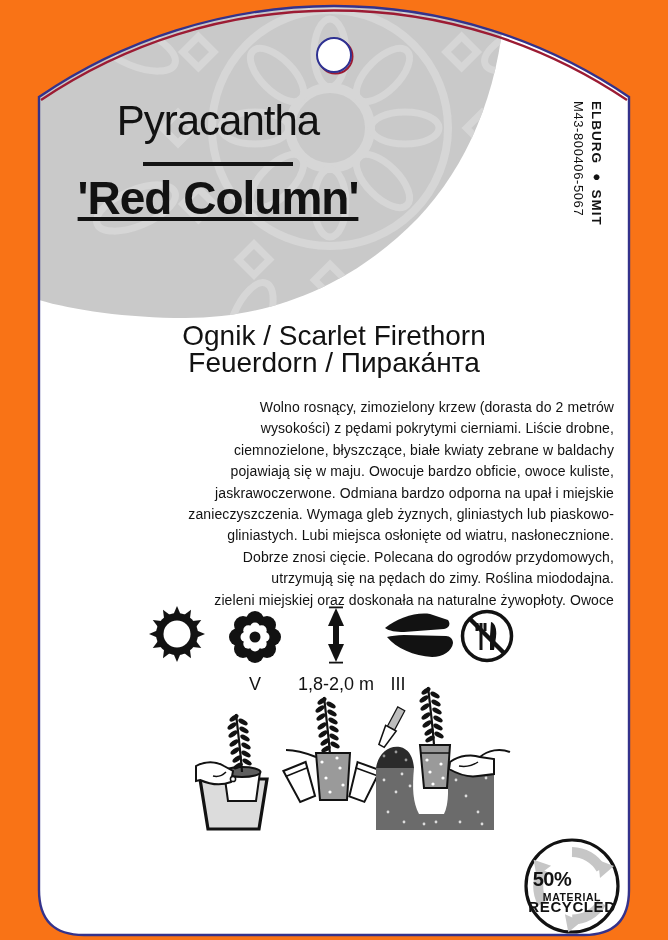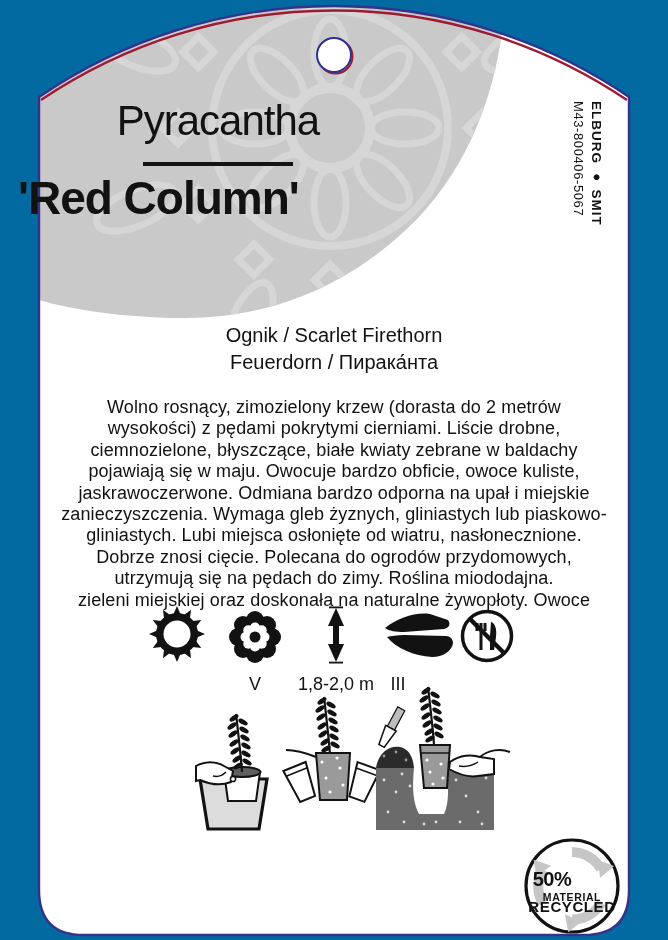--- a/index.html
+++ b/index.html
@@ -1,25 +1,25 @@
 <!DOCTYPE html>
 <html><head>
 <meta charset="utf-8">
 <style>
   html,body{margin:0;padding:0;background:#fff;}
-  .page{position:relative;width:668px;height:940px;background:#0369a1;overflow:hidden;
+  .page{position:relative;width:668px;height:940px;background:#f97316;overflow:hidden;
         font-family:"Liberation Sans",sans-serif;color:#121212;}
   .abs{position:absolute;}
   svg{display:block;}
   .titleblock{left:18px;top:98px;width:400px;text-align:center;}
   .genus{font-size:42px;font-weight:400;letter-spacing:-1px;line-height:46px;}
   .divider{left:143px;top:162px;width:150px;height:4px;background:#141414;}
-  .cultivar{left:18px;top:173px;width:400px;font-size:46px;font-weight:700;letter-spacing:-1px;line-height:50px;}
-  .names{left:64px;top:322px;width:540px;text-align:center;font-size:20px;line-height:27px;font-weight:400;}
-  .desc{left:54px;top:397px;width:560px;text-align:center;font-size:18px;line-height:21.4px;letter-spacing:0.1px;}
+  .cultivar{left:18px;top:173px;width:400px;text-align:center;font-size:46px;font-weight:700;letter-spacing:-1px;line-height:50px;text-decoration:underline;}
+  .names{left:64px;top:322px;width:540px;text-align:center;font-size:28px;line-height:27px;font-weight:400;}
+  .desc{left:54px;top:397px;width:560px;text-align:right;font-size:14px;line-height:21.4px;letter-spacing:0.1px;}
   .desc div{white-space:nowrap;}
   .iconlabel{top:674px;font-size:18px;text-align:center;height:22px;}
   .lbl-v{left:235px;width:40px;}
   .lbl-h{left:286px;width:100px;}
   .lbl-p{left:378px;width:40px;}
   .vtext{writing-mode:vertical-rl;text-orientation:mixed;white-space:nowrap;}
   .brandcode{left:589px;top:101px;font-size:13.5px;font-weight:700;letter-spacing:1px;}
   .itemcode{left:571px;top:101px;font-size:13px;letter-spacing:0.6px;}
   .badgetext{text-align:center;font-weight:700;}
   .badge1{left:512px;top:891px;width:120px;font-size:10.5px;letter-spacing:0.6px;}

